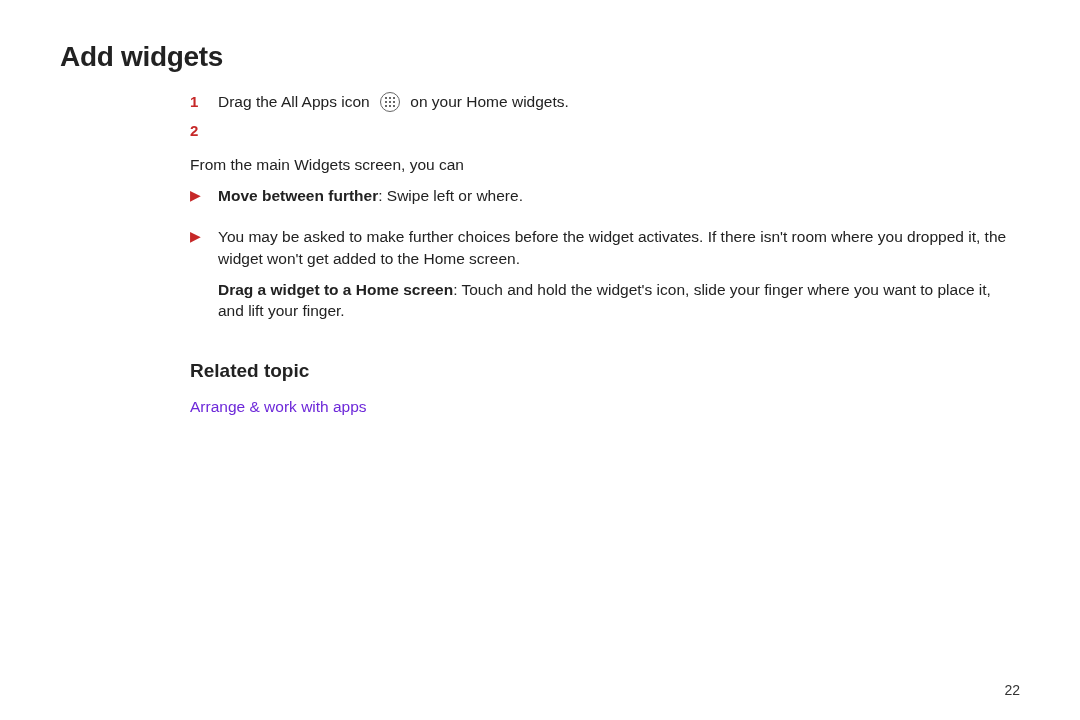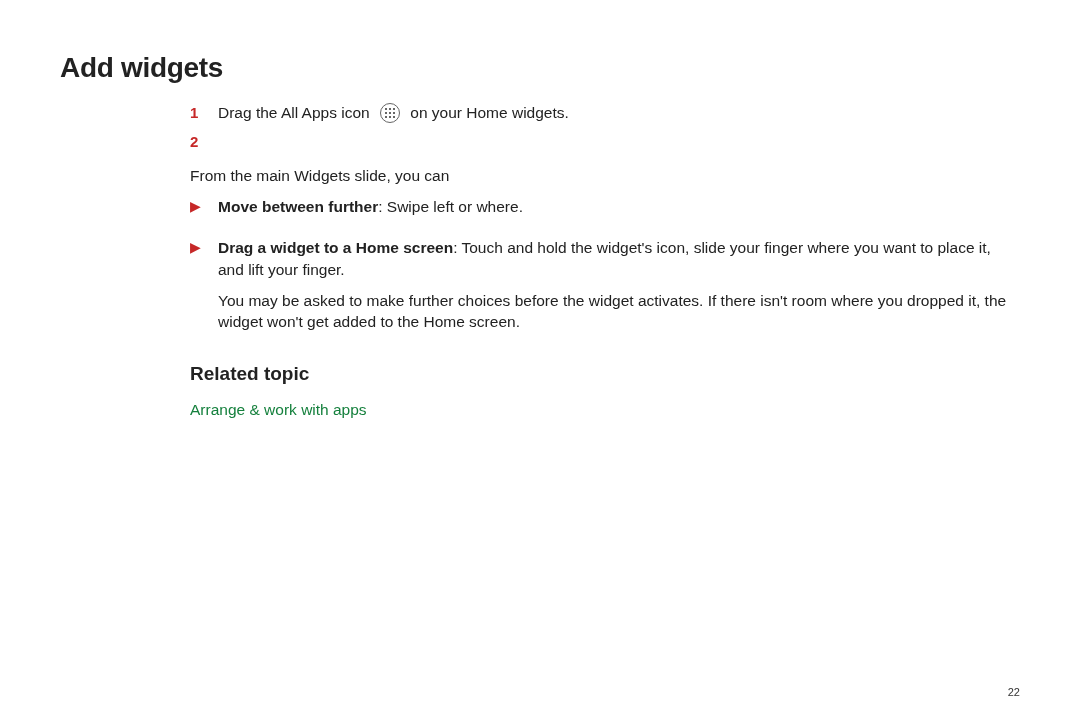--- a/index.html
+++ b/index.html
@@ -1,34 +1,34 @@
 <!DOCTYPE html>
 <html><head>
 <meta charset="utf-8">
 <style>
   * { margin: 0; padding: 0; box-sizing: border-box; }
   html, body { width: 1080px; height: 720px; background: #fff; font-family: Arial, Helvetica, sans-serif; color: #222; }
-  .page { padding: 52px 60px 30px 60px; position: relative; height: 100%; }
+  .page { padding: 41px 60px 30px 60px; position: relative; height: 100%; }
   h1 { font-size: 28px; font-weight: bold; margin-bottom: 18px; letter-spacing: -0.3px; }
   .body { margin-left: 130px; max-width: 850px; font-size: 15.5px; line-height: 1.38; }
   .body p { margin-bottom: 10px; }
   ol.steps { list-style: none; margin: 4px 0 12px 0; }
   ol.steps li { display: flex; align-items: center; gap: 14px; margin-bottom: 8px; }
   ol.steps .num { color: #c62828; font-weight: bold; font-size: 15px; min-width: 14px; }
   ol.steps .txt { }
   .allapps-icon { display: inline-flex; align-items: center; justify-content: center; width: 20px; height: 20px; border: 1.6px solid #666; border-radius: 50%; vertical-align: middle; margin: 0 6px; position: relative; top: -1px; }
   .allapps-icon svg { display: block; }
   ul.bullets { list-style: none; margin: 6px 0 10px 0; }
   ul.bullets > li { display: flex; gap: 14px; margin-bottom: 10px; }
   ul.bullets .marker { color: #c62828; font-size: 14px; line-height: 1.4; padding-top: 1px; min-width: 14px; }
   ul.bullets .content { flex: 1; }
   ul.bullets .content p { margin-bottom: 10px; }
-  h2 { font-size: 19px; font-weight: bold; margin-top: 18px; margin-bottom: 12px; }
-  a.related { color: #15803d; text-decoration: none; font-size: 15.5px; }
-  .page-num { position: absolute; bottom: 22px; right: 60px; font-size: 11px; color: #333; }
+  h2 { font-size: 19px; font-weight: bold; margin-top: 26px; margin-bottom: 12px; }
+  a.related { color: #6d28d9; text-decoration: none; font-size: 15.5px; }
+  .page-num { position: absolute; bottom: 22px; right: 60px; font-size: 14px; color: #333; }
   strong { font-weight: bold; }
 </style>
 </head>
 <body>
 
 <div class="page">
   <h1>Add widgets</h1>
 
   <div class="body">
 
@@ -55,34 +55,34 @@
             </svg>
           </span>
           <span> on your Home widgets.</span>
         </span>
       </li>
       <li>
         <span class="num">2</span>
       </li>
     </ol>
 
-    <p>From the main Widgets slide, you can</p>
+    <p>From the main Widgets screen, you can</p>
 
     <ul class="bullets">
       <li>
         <span class="marker">▶</span>
         <div class="content">
           <p><strong>Move between further</strong><span>: Swipe left or where.</span></p>
         </div>
       </li>
       <li>
         <span class="marker">▶</span>
         <div class="content">
+          <p>You may be asked to make further choices before the widget activates. If there isn't room where you dropped it, the widget won't get added to the Home screen.</p>
           <p><strong>Drag a widget to a Home screen</strong><span>: Touch and hold the widget's icon, slide your finger where you want to place it, and lift your finger.</span></p>
-          <p>You may be asked to make further choices before the widget activates. If there isn't room where you dropped it, the widget won't get added to the Home screen.</p>
         </div>
       </li>
     </ul>
 
     <h2>Related topic</h2>
     <a href="#" class="related">Arrange &amp; work with apps</a>
 
   </div>
 
   <div class="page-num">22</div>

